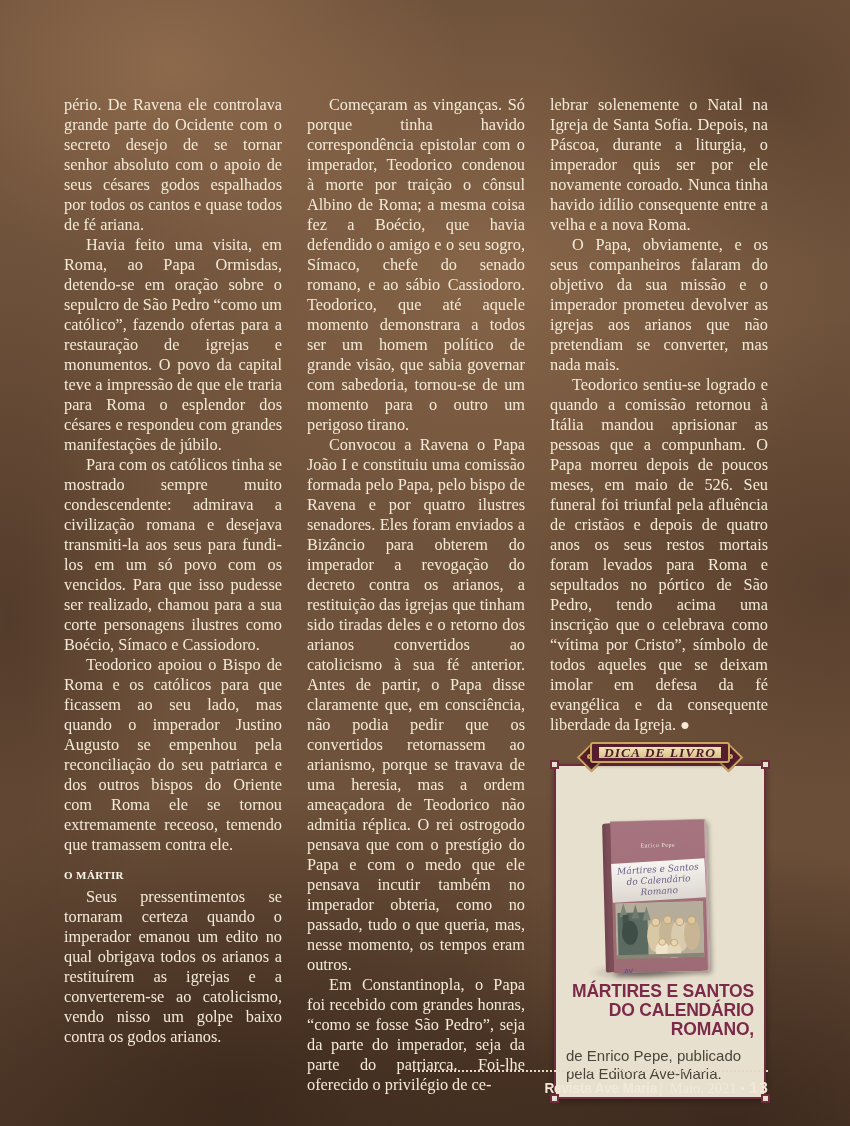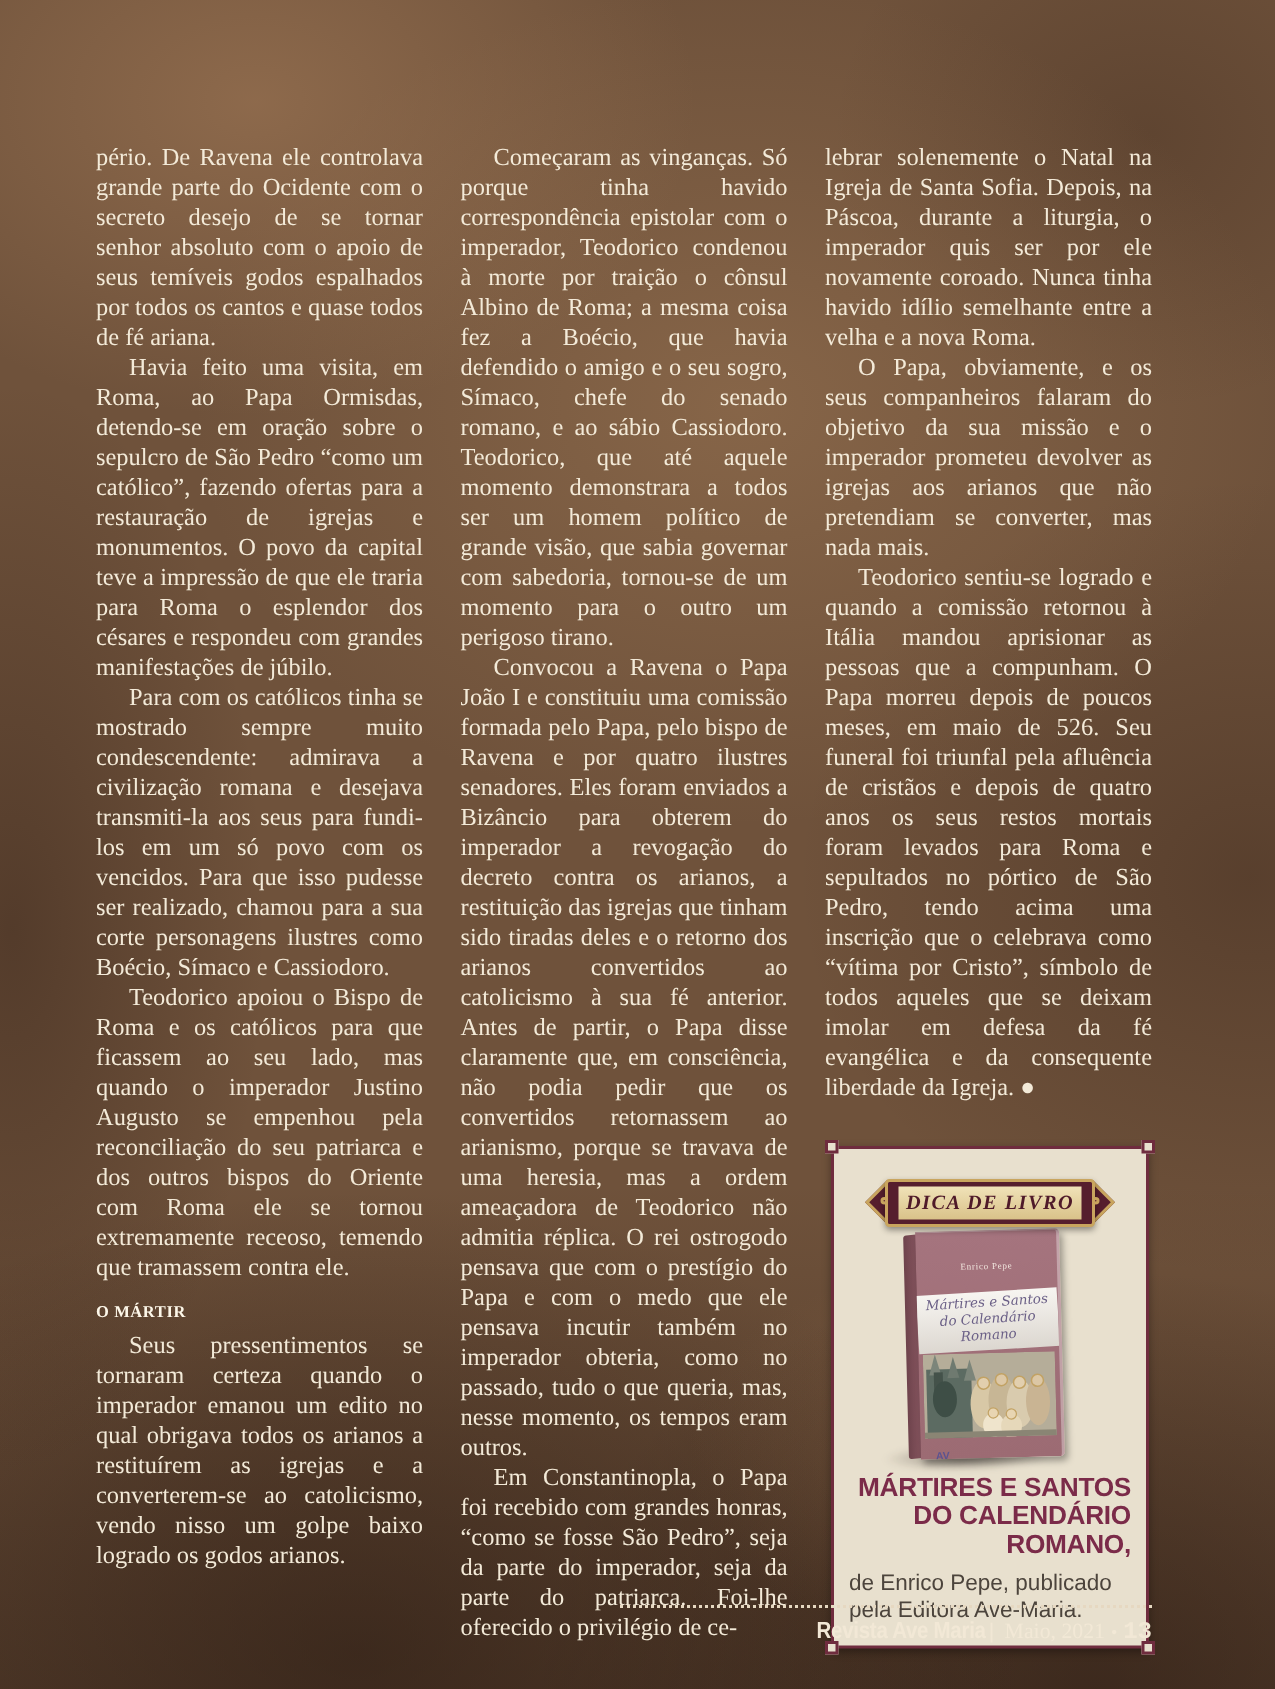--- a/index.html
+++ b/index.html
@@ -37,21 +37,21 @@
   .book-box-wrap { position:relative; margin:29px 2px 0 4px; }
   .book-box {
     position:relative; background:#e8e0ce; border:2px solid #6f2c3e; border-radius:2px;
     padding:30px 10px 14px 10px; min-height:266px;
     box-shadow:0 2px 6px rgba(0,0,0,.35);
   }
   .corner { position:absolute; width:9px; height:9px; border:2px solid #6f2c3e; background:#e8e0ce; }
   .corner.tl { top:-6px; left:-6px; } .corner.tr { top:-6px; right:-6px; }
   .corner.bl { bottom:-6px; left:-6px; } .corner.br { bottom:-6px; right:-6px; }
 
-  .ribbon { position:absolute; top:-22px; left:50%; transform:translateX(-50%); width:140px; height:32px; z-index:3;margin-top:44px; }
+  .ribbon { position:absolute; top:-22px; left:50%; transform:translateX(-50%); width:140px; height:21px; z-index:3; }
   .ribbon-end {
     position:absolute; top:5px; width:21px; height:21px; background:#561e2d;
     border:2px solid #c9a55e; transform:rotate(45deg);
   }
   .ribbon-end.left { left:-9px; } .ribbon-end.right { right:-9px; }
   .ribbon-bar {
     position:absolute; inset:0; background:#561e2d; border:2px solid #c9a55e; border-radius:3px;
     box-shadow:0 2px 4px rgba(0,0,0,.4);
   }
   .ribbon-panel {
@@ -118,36 +118,36 @@
   .footer-page { font-family:Liberation Mono, monospace; font-weight:bold; font-size:16px;text-align:right; }
 </style>
 </head>
 <body>
 
 <div class="page">
 
   <div class="columns">
 
     <div class="col">
-      <p>pério. De Ravena ele controlava grande parte do Ocidente com o secreto desejo de se tornar senhor absoluto com o apoio de seus temíveis godos espalhados por todos os cantos e quase todos de fé ariana.</p>
+      <p>pério. De Ravena ele controlava grande parte do Ocidente com o secreto desejo de se tornar senhor absoluto com o apoio de seus césares godos espalhados por todos os cantos e quase todos de fé ariana.</p>
       <p class="indent">Havia feito uma visita, em Roma, ao Papa Ormisdas, detendo-se em oração sobre o sepulcro de São Pedro “como um católico”, fazendo ofertas para a restauração de igrejas e monumentos. O povo da capital teve a impressão de que ele traria para Roma o esplendor dos césares e respondeu com grandes manifestações de júbilo.</p>
       <p class="indent">Para com os católicos tinha se mostrado sempre muito condescendente: admirava a civilização romana e desejava transmiti-la aos seus para fundi-los em um só povo com os vencidos. Para que isso pudesse ser realizado, chamou para a sua corte personagens ilustres como Boécio, Símaco e Cassiodoro.</p>
       <p class="indent">Teodorico apoiou o Bispo de Roma e os católicos para que ficassem ao seu lado, mas quando o imperador Justino Augusto se empenhou pela reconciliação do seu patriarca e dos outros bispos do Oriente com Roma ele se tornou extremamente receoso, temendo que tramassem contra ele.</p>
       <h2>O MÁRTIR</h2>
-      <p class="indent">Seus pressentimentos se tornaram certeza quando o imperador emanou um edito no qual obrigava todos os arianos a restituírem as igrejas e a converterem-se ao catolicismo, vendo nisso um golpe baixo logrado os godos arianos.</p>
+      <p class="indent">Seus pressentimentos se tornaram certeza quando o imperador emanou um edito no qual obrigava todos os arianos a restituírem as igrejas e a converterem-se ao catolicismo, vendo nisso um golpe baixo contra os godos arianos.</p>
     </div>
 
     <div class="col">
       <p class="indent">Começaram as vinganças. Só porque tinha havido correspondência epistolar com o imperador, Teodorico condenou à morte por traição o cônsul Albino de Roma; a mesma coisa fez a Boécio, que havia defendido o amigo e o seu sogro, Símaco, chefe do senado romano, e ao sábio Cassiodoro. Teodorico, que até aquele momento demonstrara a todos ser um homem político de grande visão, que sabia governar com sabedoria, tornou-se de um momento para o outro um perigoso tirano.</p>
       <p class="indent">Convocou a Ravena o Papa João I e constituiu uma comissão formada pelo Papa, pelo bispo de Ravena e por quatro ilustres senadores. Eles foram enviados a Bizâncio para obterem do imperador a revogação do decreto contra os arianos, a restituição das igrejas que tinham sido tiradas deles e o retorno dos arianos convertidos ao catolicismo à sua fé anterior. Antes de partir, o Papa disse claramente que, em consciência, não podia pedir que os convertidos retornassem ao arianismo, porque se travava de uma heresia, mas a ordem ameaçadora de Teodorico não admitia réplica. O rei ostrogodo pensava que com o prestígio do Papa e com o medo que ele pensava incutir também no imperador obteria, como no passado, tudo o que queria, mas, nesse momento, os tempos eram outros.</p>
       <p class="indent">Em Constantinopla, o Papa foi recebido com grandes honras, “como se fosse São Pedro”, seja da parte do imperador, seja da parte do patriarca. Foi-lhe oferecido o privilégio de ce-</p>
     </div>
 
     <div class="col">
-      <p>lebrar solenemente o Natal na Igreja de Santa Sofia. Depois, na Páscoa, durante a liturgia, o imperador quis ser por ele novamente coroado. Nunca tinha havido idílio semelhante entre a velha e a nova Roma.</p>
+      <p>lebrar solenemente o Natal na Igreja de Santa Sofia. Depois, na Páscoa, durante a liturgia, o imperador quis ser por ele novamente coroado. Nunca tinha havido idílio consequente entre a velha e a nova Roma.</p>
       <p class="indent">O Papa, obviamente, e os seus companheiros falaram do objetivo da sua missão e o imperador prometeu devolver as igrejas aos arianos que não pretendiam se converter, mas nada mais.</p>
       <p class="indent">Teodorico sentiu-se logrado e quando a comissão retornou à Itália mandou aprisionar as pessoas que a compunham. O Papa morreu depois de poucos meses, em maio de 526. Seu funeral foi triunfal pela afluência de cristãos e depois de quatro anos os seus restos mortais foram levados para Roma e sepultados no pórtico de São Pedro, tendo acima uma inscrição que o celebrava como “vítima por Cristo”, símbolo de todos aqueles que se deixam imolar em defesa da fé evangélica e da consequente liberdade da Igreja. ●</p>
 
       <div class="book-box-wrap">
         <div class="ribbon">
           <div class="ribbon-end left"></div>
           <div class="ribbon-end right"></div>
           <div class="ribbon-bar"></div>
           <div class="ribbon-panel">DICA DE LIVRO</div>
           <div class="ribbon-dot left"></div>

